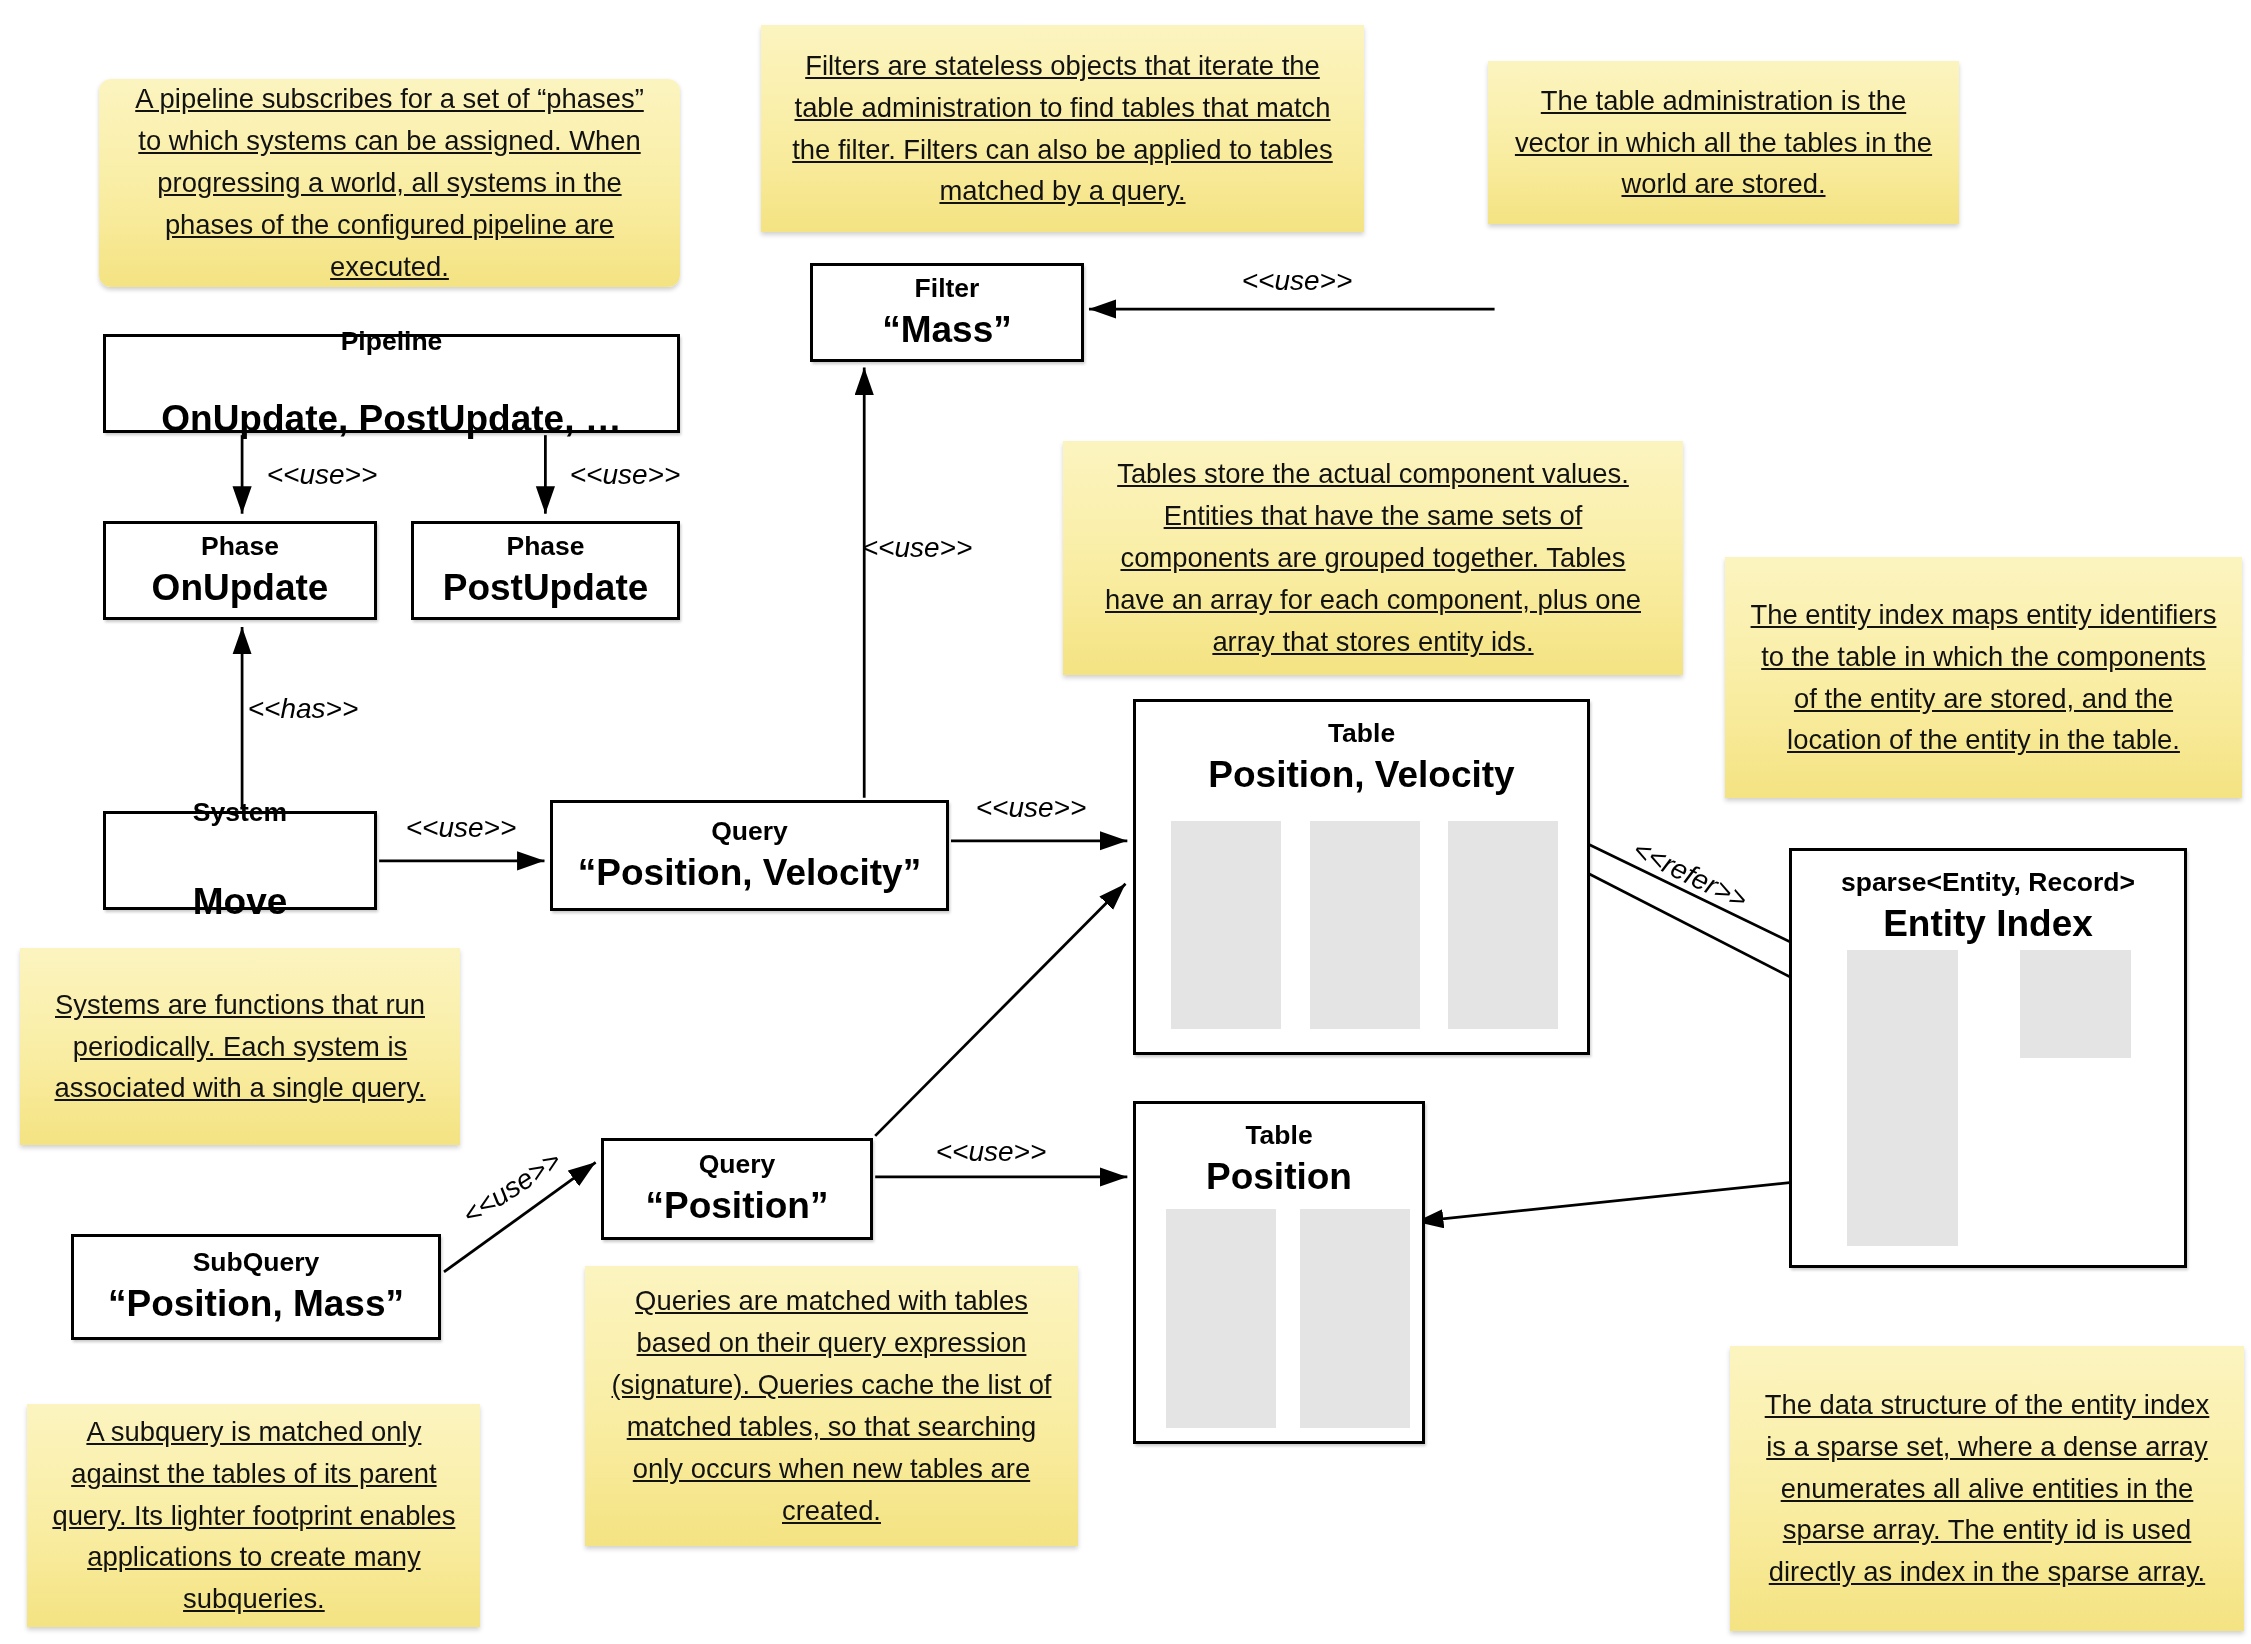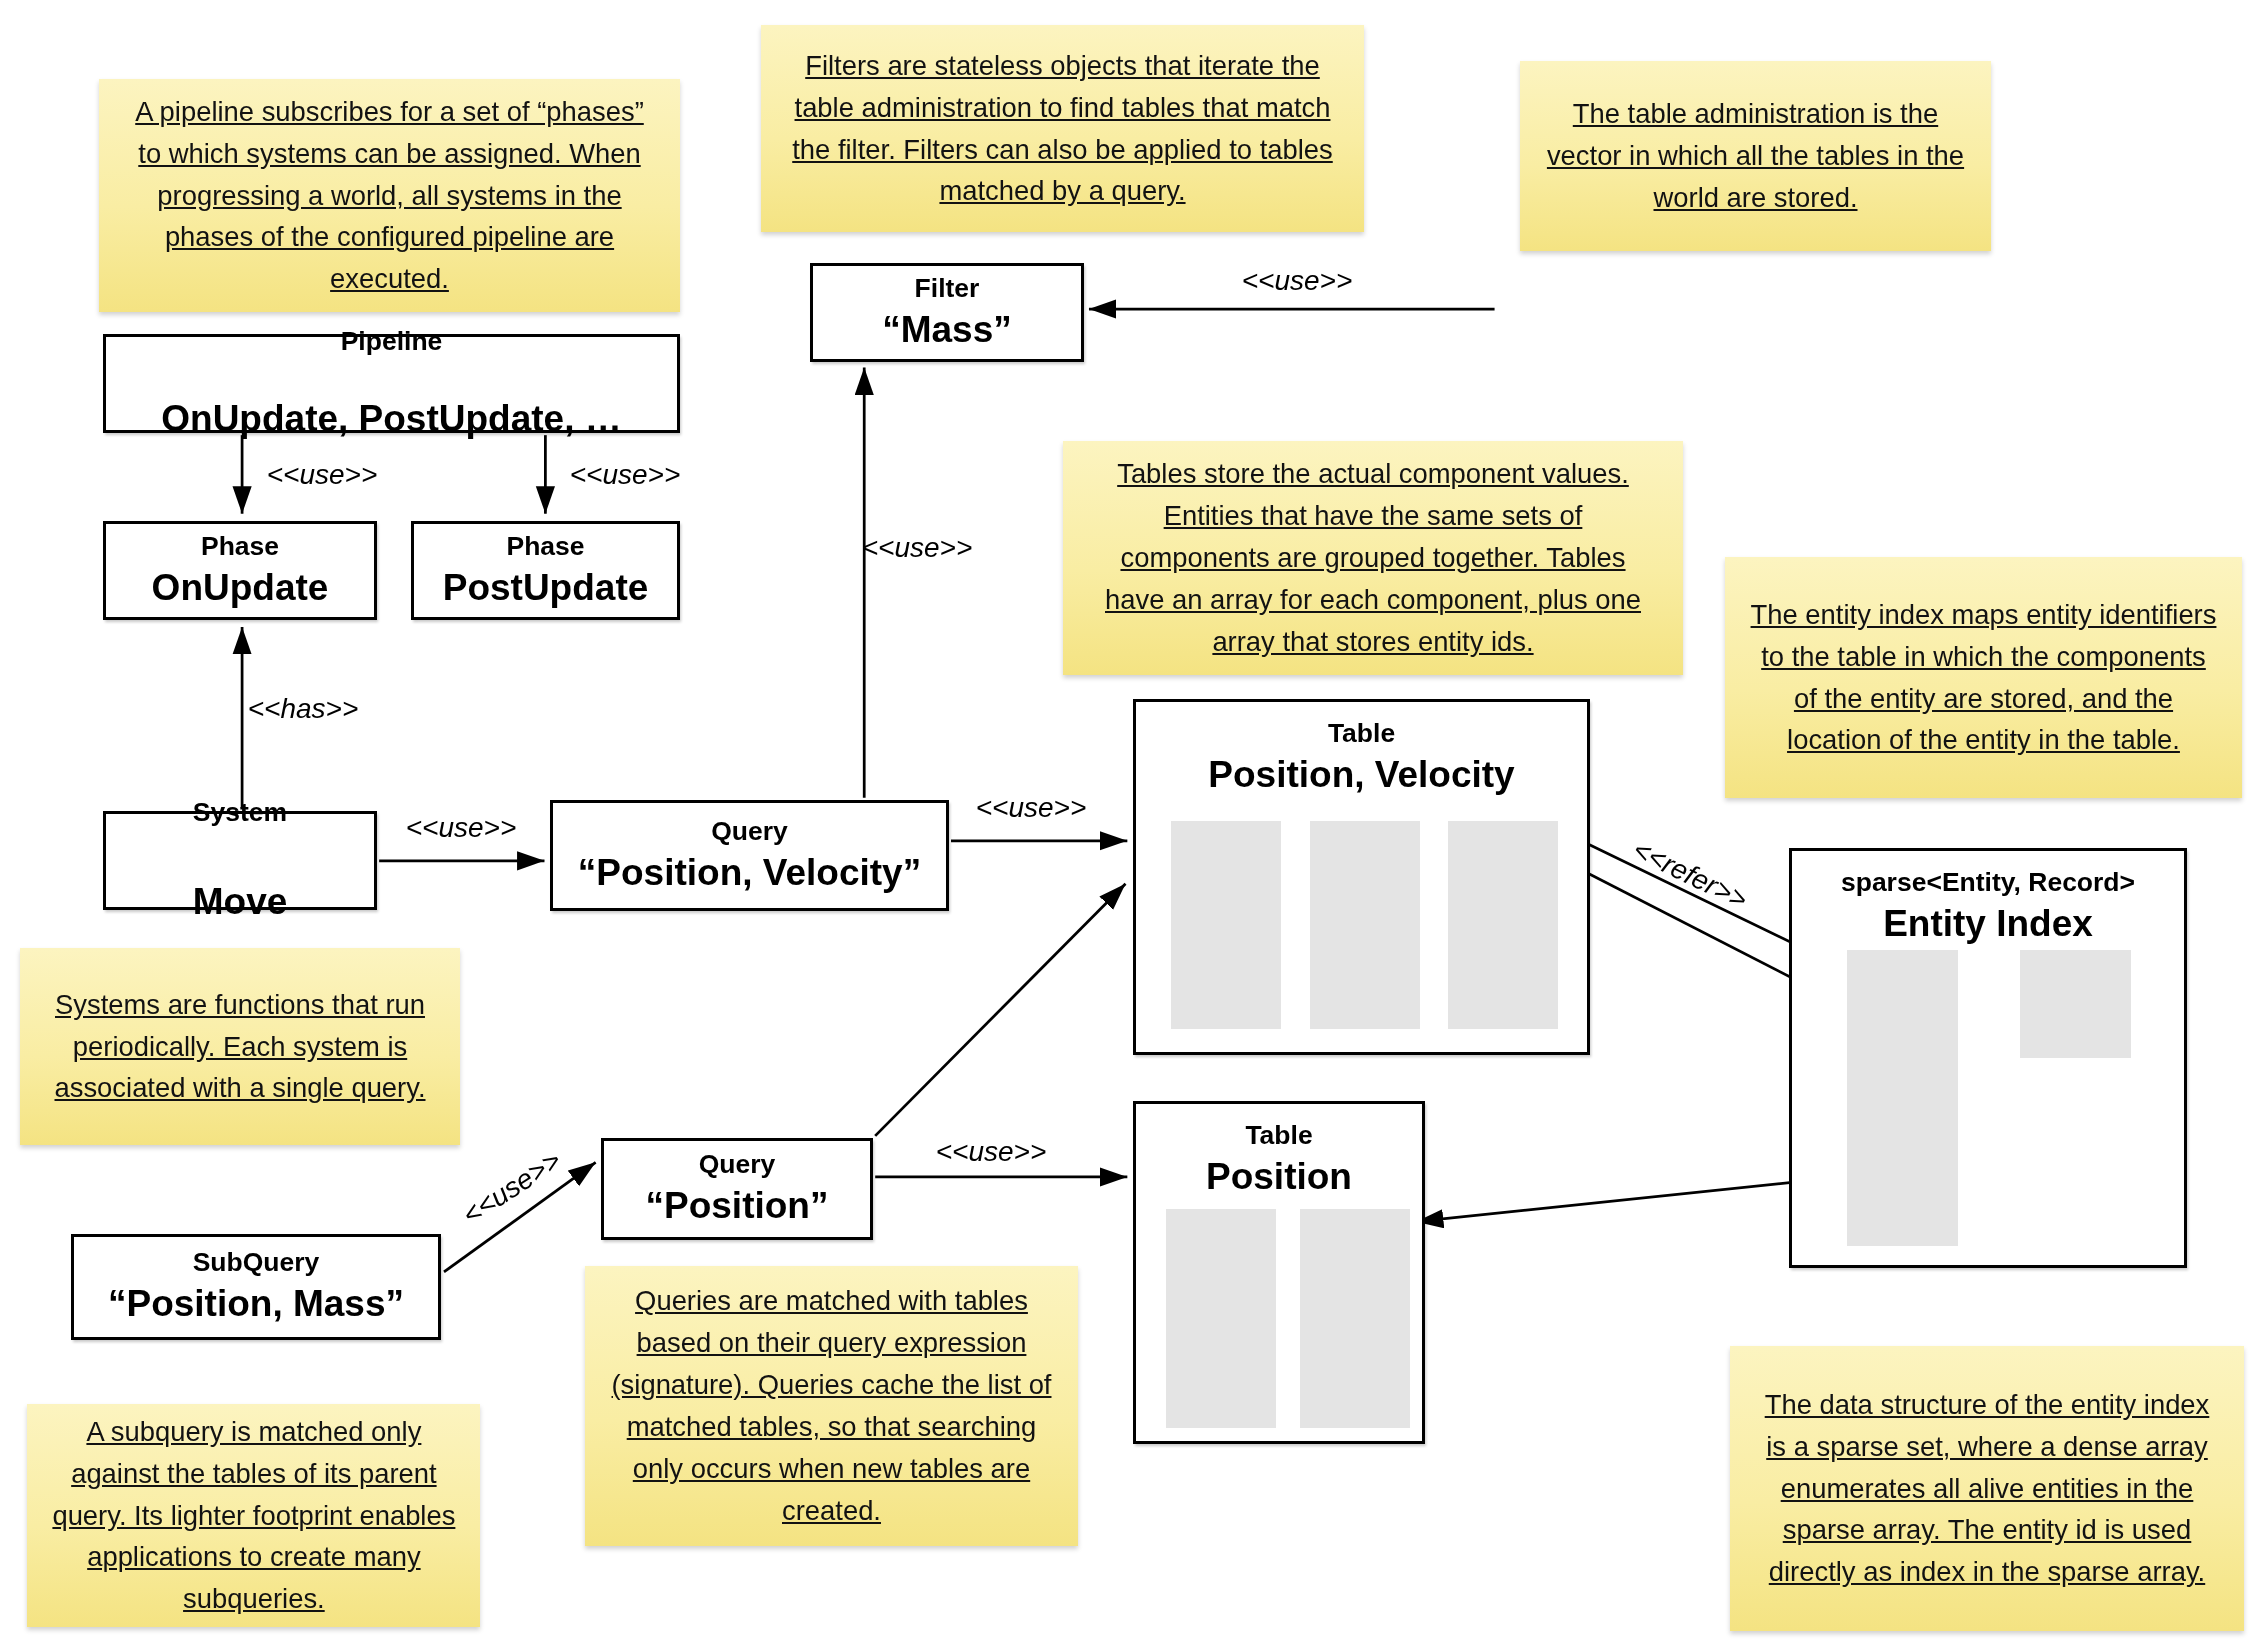--- a/index.html
+++ b/index.html
@@ -54,27 +54,27 @@
     <line x1="958" y1="1288" x2="1234" y2="1288" marker-end="url(#arr)"></line>
     <line x1="486" y1="1392" x2="652" y2="1272" marker-end="url(#arr)"></line>
     <line x1="2020" y1="1060" x2="1706" y2="908" marker-end="url(#arr)"></line>
     <line x1="2020" y1="1100" x2="1704" y2="938" marker-end="url(#arr)"></line>
     <line x1="2018" y1="1288" x2="1550" y2="1337" marker-end="url(#arr)"></line>
     <line x1="2204" y1="1062" x2="2150" y2="1062" marker-end="url(#arr)"></line>
     <line x1="2204" y1="1100" x2="2150" y2="1100" marker-end="url(#arr)"></line>
     <line x1="2202" y1="1170" x2="2142" y2="1298" marker-end="url(#arr)"></line>
   </svg>
 
-  <div class="note" style="left:99px;top:79px;width:581px;height:233px;">
+  <div class="note" style="left:99px;top:79px;width:581px;height:208px;border-radius:12px;">
     <span>A pipeline subscribes for a set of “phases” to which systems can be assigned. When progressing a world, all systems in the phases of the configured pipeline are executed.</span>
   </div>
   <div class="note" style="left:761px;top:25px;width:603px;height:207px;">
     <span>Filters are stateless objects that iterate the table administration to find tables that match the filter. Filters can also be applied to tables matched by a query.</span>
   </div>
-  <div class="note" style="left:1488px;top:61px;width:471px;height:190px;margin-left:32px;">
+  <div class="note" style="left:1488px;top:61px;width:471px;height:163px;">
     <span>The table administration is the vector in which all the tables in the world are stored.</span>
   </div>
   <div class="note" style="left:1063px;top:441px;width:620px;height:234px;">
     <span>Tables store the actual component values. Entities that have the same sets of components are grouped together. Tables have an array for each component, plus one array that stores entity ids.</span>
   </div>
   <div class="note" style="left:1725px;top:557px;width:517px;height:241px;">
     <span>The entity index maps entity identifiers to the table in which the components of the entity are stored, and the location of the entity in the table.</span>
   </div>
   <div class="note" style="left:20px;top:948px;width:440px;height:197px;">
     <span>Systems are functions that run periodically. Each system is associated with a single query.</span>

